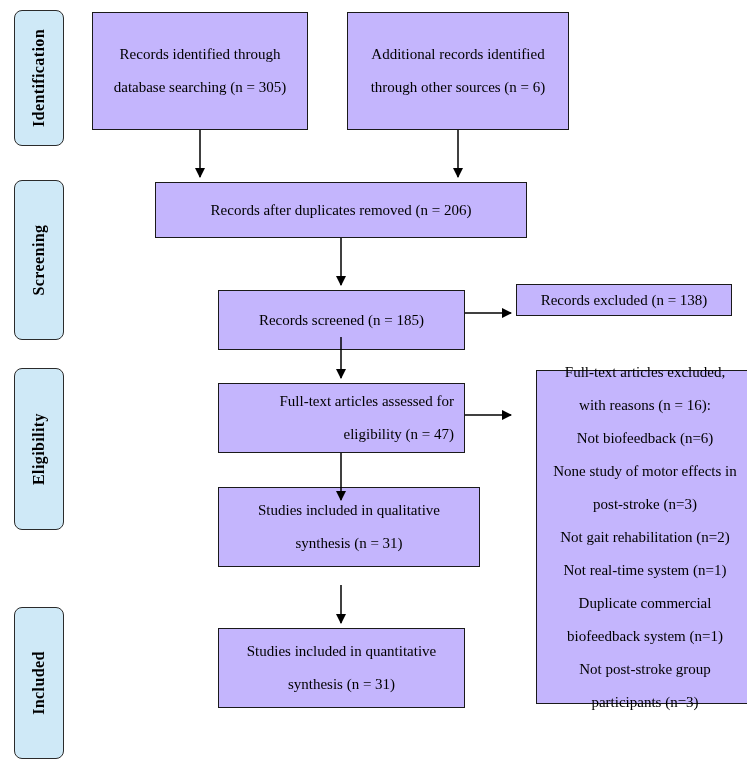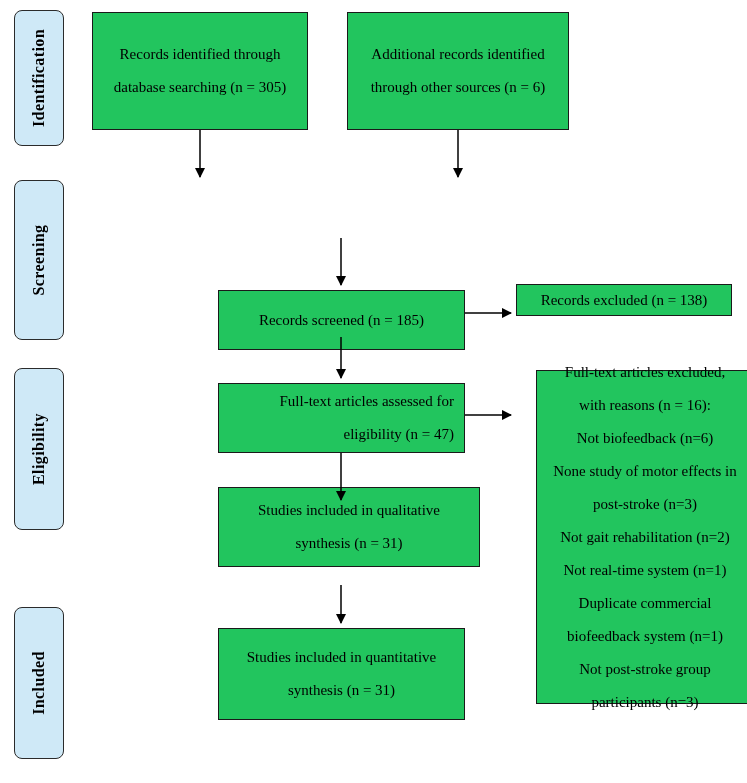--- a/index.html
+++ b/index.html
@@ -34,42 +34,42 @@
     letter-spacing: 0.4px;
   }
   .stage-identification { top: 10px;  height: 136px; }
   .stage-screening      { top: 180px; height: 160px; }
   .stage-eligibility    { top: 368px; height: 162px; }
   .stage-included       { top: 607px; height: 152px; }
 
   
   .box {
     position: absolute;
-    background: #22c55e;
+    background: #c4b5fd;
     border: 1.5px solid #1a1a1a;
     display: flex;
     align-items: center;
     justify-content: center;
     text-align: center;
     font-size: 15px;
     line-height: 2.2;
     padding: 4px 10px;
     box-sizing: border-box;
   }
   .prelines { white-space: pre-line; }
 
   .box-identified        { left: 92px;  top: 12px;  width: 216px; height: 118px; }
   .box-additional        { left: 347px; top: 12px;  width: 222px; height: 118px; }
   .box-duplicates        { left: 155px; top: 182px; width: 372px; height: 56px;  }
   .box-screened          { left: 218px; top: 290px; width: 247px; height: 60px;  }
   .box-records-excluded  { left: 516px; top: 284px; width: 216px; height: 32px;  }
   .box-fulltext          { left: 218px; top: 383px; width: 247px; height: 70px; text-align: right;  }
   .box-fulltext-excluded { left: 516px; top: 370px; width: 218px; height: 334px; padding: 6px 12px; margin-left: 20px; }
   .box-qualitative       { left: 218px; top: 487px; width: 262px; height: 80px; text-align: center;  }
-  .box-quantitative      { left: 218px; top: 628px; width: 247px; height: 92px;  }
+  .box-quantitative      { left: 218px; top: 628px; width: 247px; height: 80px;  }
 
   .arrows {
     position: absolute;
     left: 0; top: 0;
     pointer-events: none;
   }
 </style>
 </head>
 <body>
 
@@ -86,20 +86,23 @@
   </div>
   <div class="stage stage-included">
     <span class="vtext">Included</span>
   </div>
 
   <div class="box box-identified">
     <span>Records identified through database searching (n = 305)</span>
   </div>
   <div class="box box-additional">
     <span>Additional records identified through other sources (n = 6)</span>
+  </div>
+  <div class="box box-duplicates">
+    <span>Records after duplicates removed (n = 206)</span>
   </div>
   <div class="box box-screened">
     <span>Records screened (n = 185)</span>
   </div>
   <div class="box box-records-excluded">
     <span>Records excluded (n = 138)</span>
   </div>
   <div class="box box-fulltext">
     <span>Full-text articles assessed for eligibility (n = 47)</span>
   </div>

